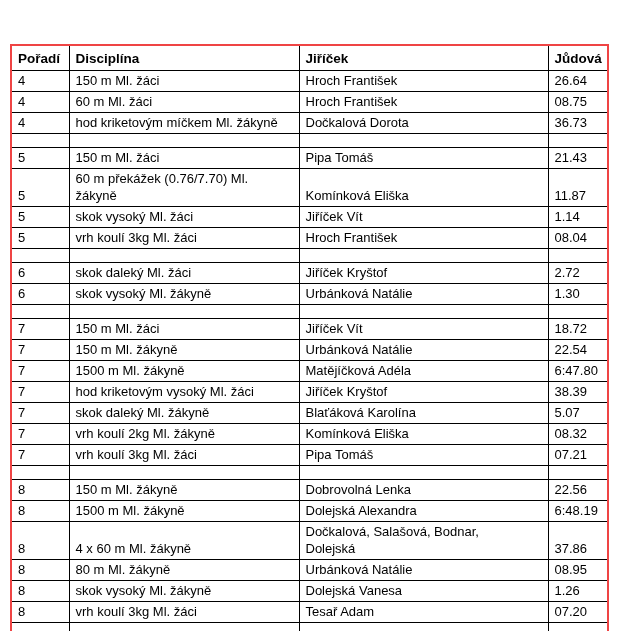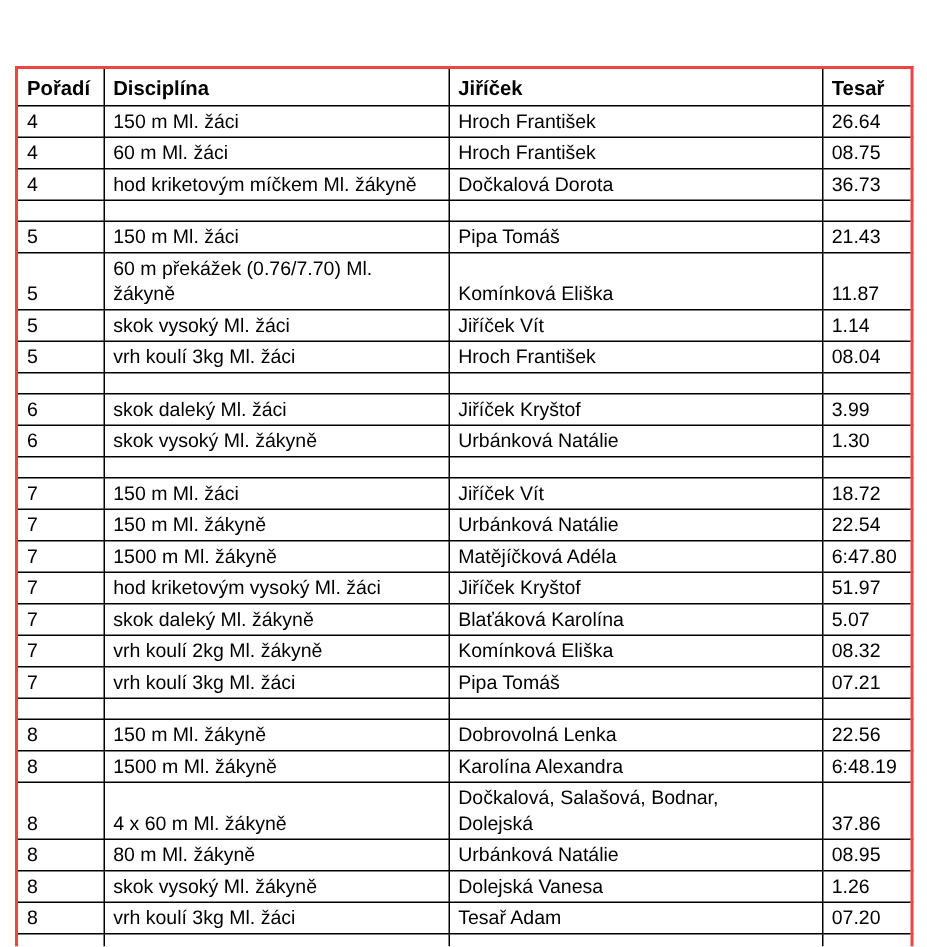--- a/index.html
+++ b/index.html
@@ -55,21 +55,21 @@
       <col style="width:58px">
       <col style="width:230px">
       <col style="width:249px">
       <col style="width:60px">
     </colgroup>
     <thead>
       <tr>
         <th>Pořadí</th>
         <th>Disciplína</th>
         <th>Jiříček</th>
-        <th>Tesař</th>
+        <th>Jůdová</th>
       </tr>
     </thead>
     <tbody>
         <tr class="data">
           <td>4</td>
           <td>150 m Ml. žáci</td>
           <td>Hroch František</td>
           <td>26.64</td>
         </tr>
         <tr class="data">
@@ -118,21 +118,21 @@
         <tr class="sep">
           <td></td>
           <td></td>
           <td></td>
           <td></td>
         </tr>
         <tr class="data">
           <td>6</td>
           <td>skok daleký Ml. žáci</td>
           <td>Jiříček Kryštof</td>
-          <td>3.99</td>
+          <td>2.72</td>
         </tr>
         <tr class="data">
           <td>6</td>
           <td>skok vysoký Ml. žákyně</td>
           <td>Urbánková Natálie</td>
           <td>1.30</td>
         </tr>
         <tr class="sep">
           <td></td>
           <td></td>
@@ -154,21 +154,21 @@
         <tr class="data">
           <td>7</td>
           <td>1500 m Ml. žákyně</td>
           <td>Matějíčková Adéla</td>
           <td>6:47.80</td>
         </tr>
         <tr class="data">
           <td>7</td>
           <td>hod kriketovým vysoký Ml. žáci</td>
           <td>Jiříček Kryštof</td>
-          <td>51.97</td>
+          <td>38.39</td>
         </tr>
         <tr class="data">
           <td>7</td>
           <td>skok daleký Ml. žákyně</td>
           <td>Blaťáková Karolína</td>
           <td>5.07</td>
         </tr>
         <tr class="data">
           <td>7</td>
           <td>vrh koulí 2kg Ml. žákyně</td>
@@ -189,21 +189,21 @@
         </tr>
         <tr class="data">
           <td>8</td>
           <td>150 m Ml. žákyně</td>
           <td>Dobrovolná Lenka</td>
           <td>22.56</td>
         </tr>
         <tr class="data">
           <td>8</td>
           <td>1500 m Ml. žákyně</td>
-          <td>Karolína Alexandra</td>
+          <td>Dolejská Alexandra</td>
           <td>6:48.19</td>
         </tr>
         <tr class="data">
           <td>8</td>
           <td>4 x 60 m Ml. žákyně</td>
           <td>Dočkalová, Salašová, Bodnar,
 Dolejská</td>
           <td>37.86</td>
         </tr>
         <tr class="data">

